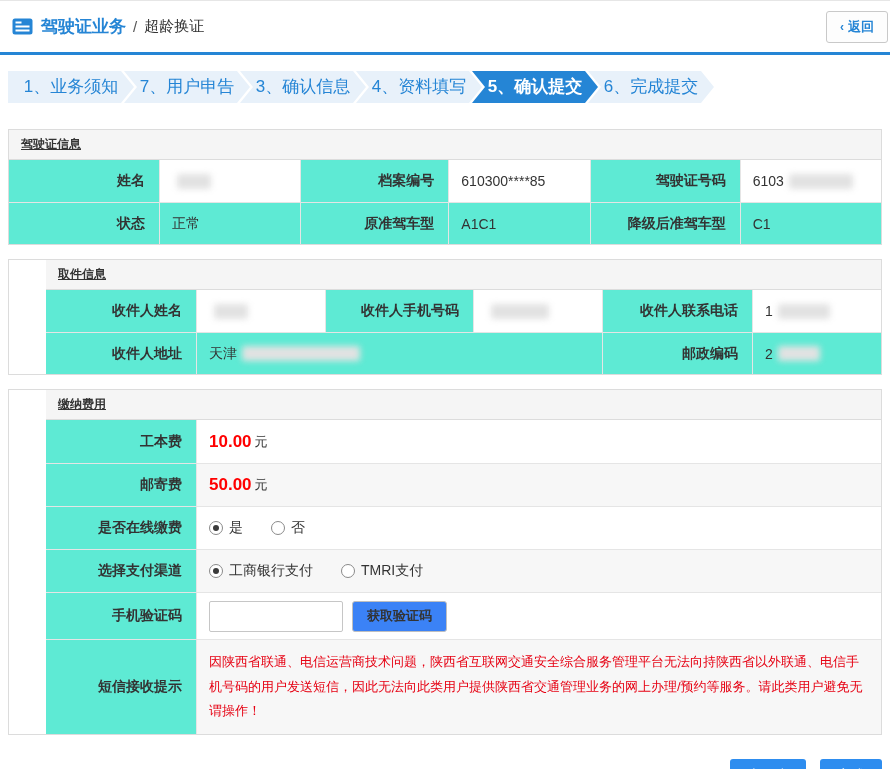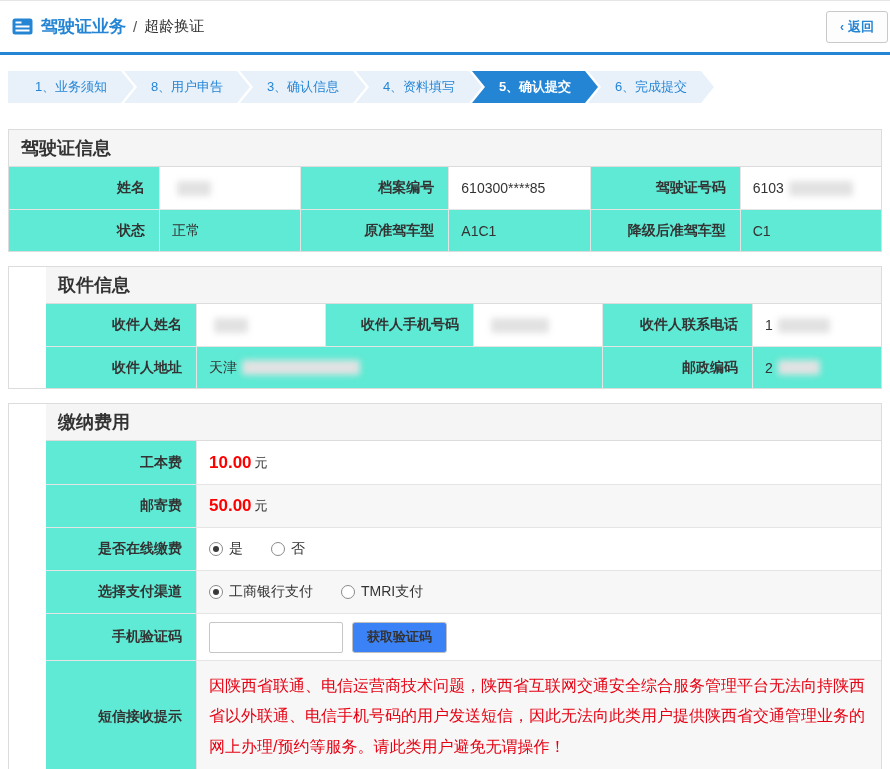--- a/index.html
+++ b/index.html
@@ -54,44 +54,45 @@
   
   .steps {
     display: flex;
     margin: 16px 0 0 8px;
     height: 32px;
   }
   .step {
     width: 126px;
     line-height: 32px;
     text-align: center;
-    font-size: 13px;
+    font-size: 17px;
     color: #2585d5;
     background: #e8f1fa;
     clip-path: polygon(0 0, calc(100% - 13px) 0, 100% 50%, calc(100% - 13px) 100%, 0 100%, 13px 50%);
     margin-left: -10px;
     cursor: pointer;
     white-space: nowrap;
   }
   .step:first-child {
     margin-left: 0;
     clip-path: polygon(0 0, calc(100% - 13px) 0, 100% 50%, calc(100% - 13px) 100%, 0 100%);
   }
   .step.active { background: #2585d5; color: #fff; font-weight: bold; }
 
   
   .section { margin: 26px 8px 0 8px; border: 1px solid #dcdcdc; }
   .section.follow { margin-top: 14px; padding-left: 37px; }
   .section-header {
     background: #f5f5f5;
     border-bottom: 1px solid #dcdcdc;
     padding: 6px 12px;
-    font-size: 18px;
+    font-size: 12px;
     font-weight: bold;
     color: #333;
+    text-decoration: underline;
   }
   .grid-row {
     display: grid;
     grid-template-columns: 150px 1fr 148px 1fr 150px 1fr;
     min-height: 42px;
   }
   .grid-row + .grid-row { border-top: 1px solid #e5e5e5; }
   .cell {
     display: flex;
     align-items: center;
@@ -167,21 +168,21 @@
     font-weight: bold;
     font-size: 13px;
     color: #333;
     cursor: pointer;
     font-family: inherit;
   }
 
   .warning-cell { padding: 10px 12px; }
   .warning-text {
     color: #e60012;
-    font-size: 16px;
+    font-size: 13px;
     line-height: 1.9;
   }
 
   
   .redacted {
     display: inline-block;
     height: 15px;
     border-radius: 2px;
     background: #e2e2e2;
     filter: blur(3px);
@@ -225,21 +226,21 @@
     <span class="topbar-sep">/</span>
     <span class="topbar-subtitle">超龄换证</span>
     <button class="back-btn">
       <span class="back-chevron">‹</span>
       <span>返回</span>
     </button>
   </div>
 
   <div class="steps">
     <div class="step">1、业务须知</div>
-    <div class="step">8、用户申告</div>
+    <div class="step">7、用户申告</div>
     <div class="step">3、确认信息</div>
     <div class="step">4、资料填写</div>
     <div class="step active">5、确认提交</div>
     <div class="step">6、完成提交</div>
   </div>
 
   <div class="section">
     <div class="section-header">驾驶证信息</div>
     <div class="grid-row">
       <div class="cell label">姓名</div>

